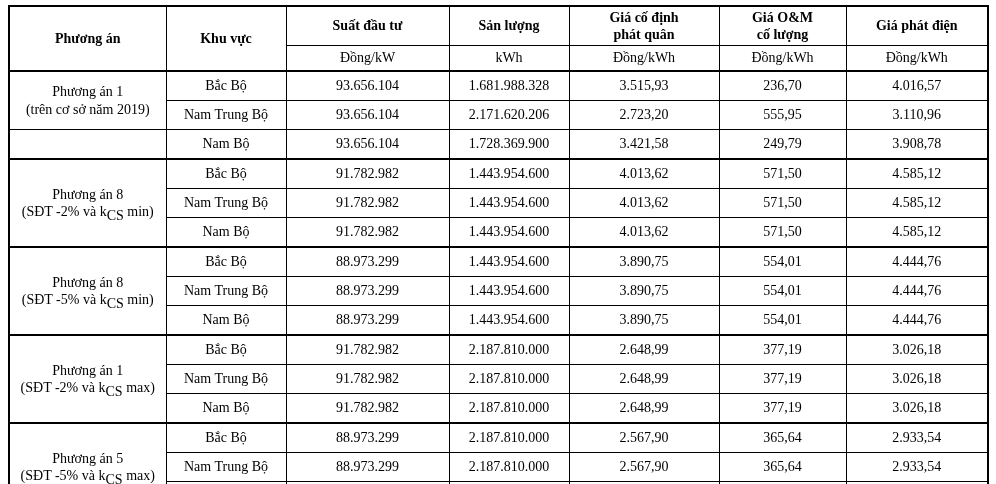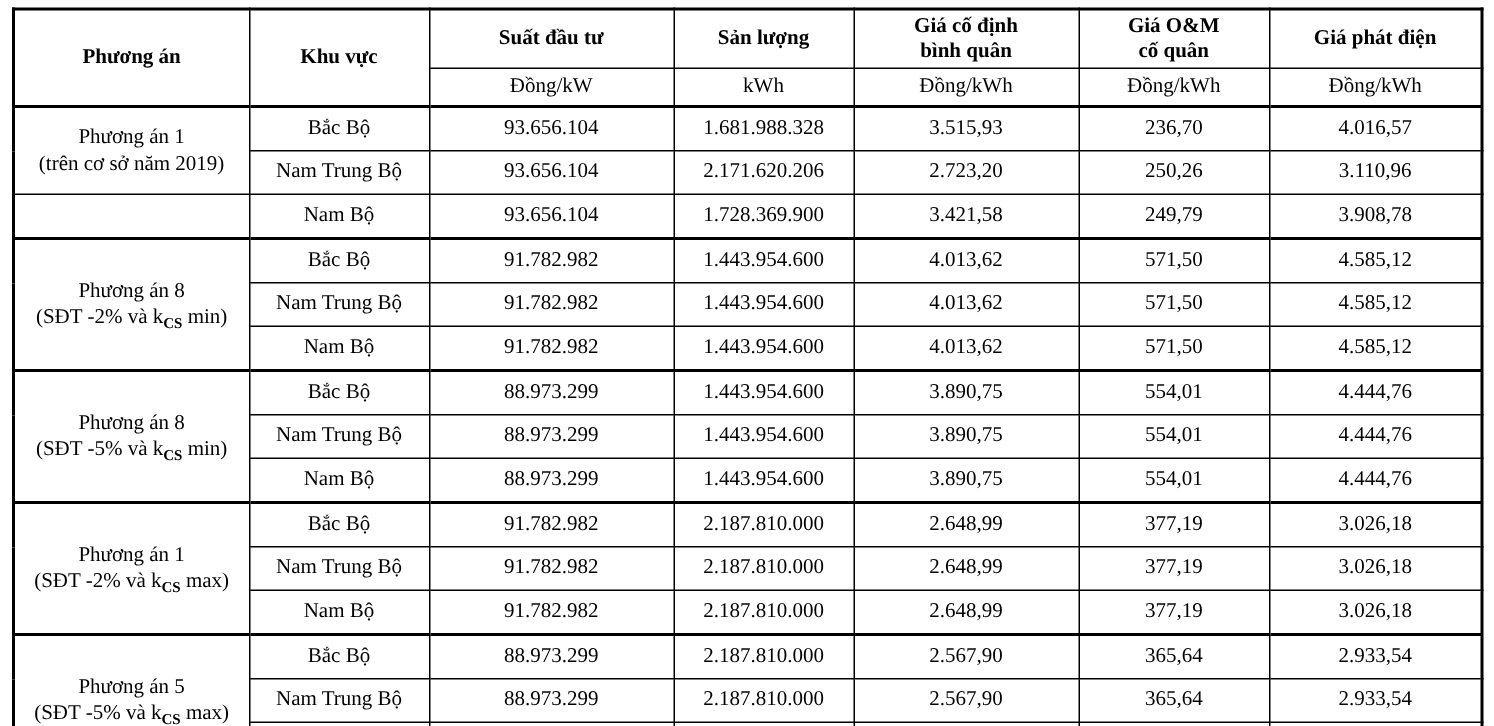--- a/index.html
+++ b/index.html
@@ -27,21 +27,21 @@
     overflow: hidden;
   }
   thead th { font-weight: bold; }
   thead tr.unit-row th { font-weight: normal; }
   thead tr.label-row th { height: 36px; }
   thead tr.unit-row th { height: 22px; margin-top: 28px; }
   tbody td { height: 26px; }
   tr.gfirst td { border-top: 2px solid #000; }
   .hline { display: block; }
   .pline { display: block; }
-  sub { font-size: 10px; line-height: 0; font-weight: bold; }
+  sub { font-size: 14px; line-height: 0; }
 </style>
 </head>
 <body>
 
 <table class="data-table">
   <colgroup>
     <col style="width:157px">
     <col style="width:120px">
     <col style="width:163px">
     <col style="width:120px">
@@ -60,25 +60,25 @@
       <th>
           <span class="hline">Suất đầu tư</span>
           <span class="hline"></span>
         </th>
       <th>
           <span class="hline">Sản lượng</span>
           <span class="hline"></span>
         </th>
       <th>
           <span class="hline">Giá cố định</span>
-          <span class="hline">bình quân</span>
+          <span class="hline">phát quân</span>
         </th>
       <th>
           <span class="hline">Giá O&amp;M</span>
-          <span class="hline">cố quân</span>
+          <span class="hline">cố lượng</span>
         </th>
       <th>
           <span class="hline">Giá phát điện</span>
           <span class="hline"></span>
         </th>
     </tr>
     <tr class="unit-row">
       <th>Đồng/kW</th>
       <th>kWh</th>
       <th>Đồng/kWh</th>
@@ -98,21 +98,21 @@
       <td>1.681.988.328</td>
       <td>3.515,93</td>
       <td>236,70</td>
       <td>4.016,57</td>
     </tr>
     <tr>
       <td>Nam Trung Bộ</td>
       <td>93.656.104</td>
       <td>2.171.620.206</td>
       <td>2.723,20</td>
-      <td>250,26</td>
+      <td>555,95</td>
       <td>3.110,96</td>
     </tr>
     <tr>
       <td></td>
       <td>Nam Bộ</td>
       <td>93.656.104</td>
       <td>1.728.369.900</td>
       <td>3.421,58</td>
       <td>249,79</td>
       <td>3.908,78</td>

